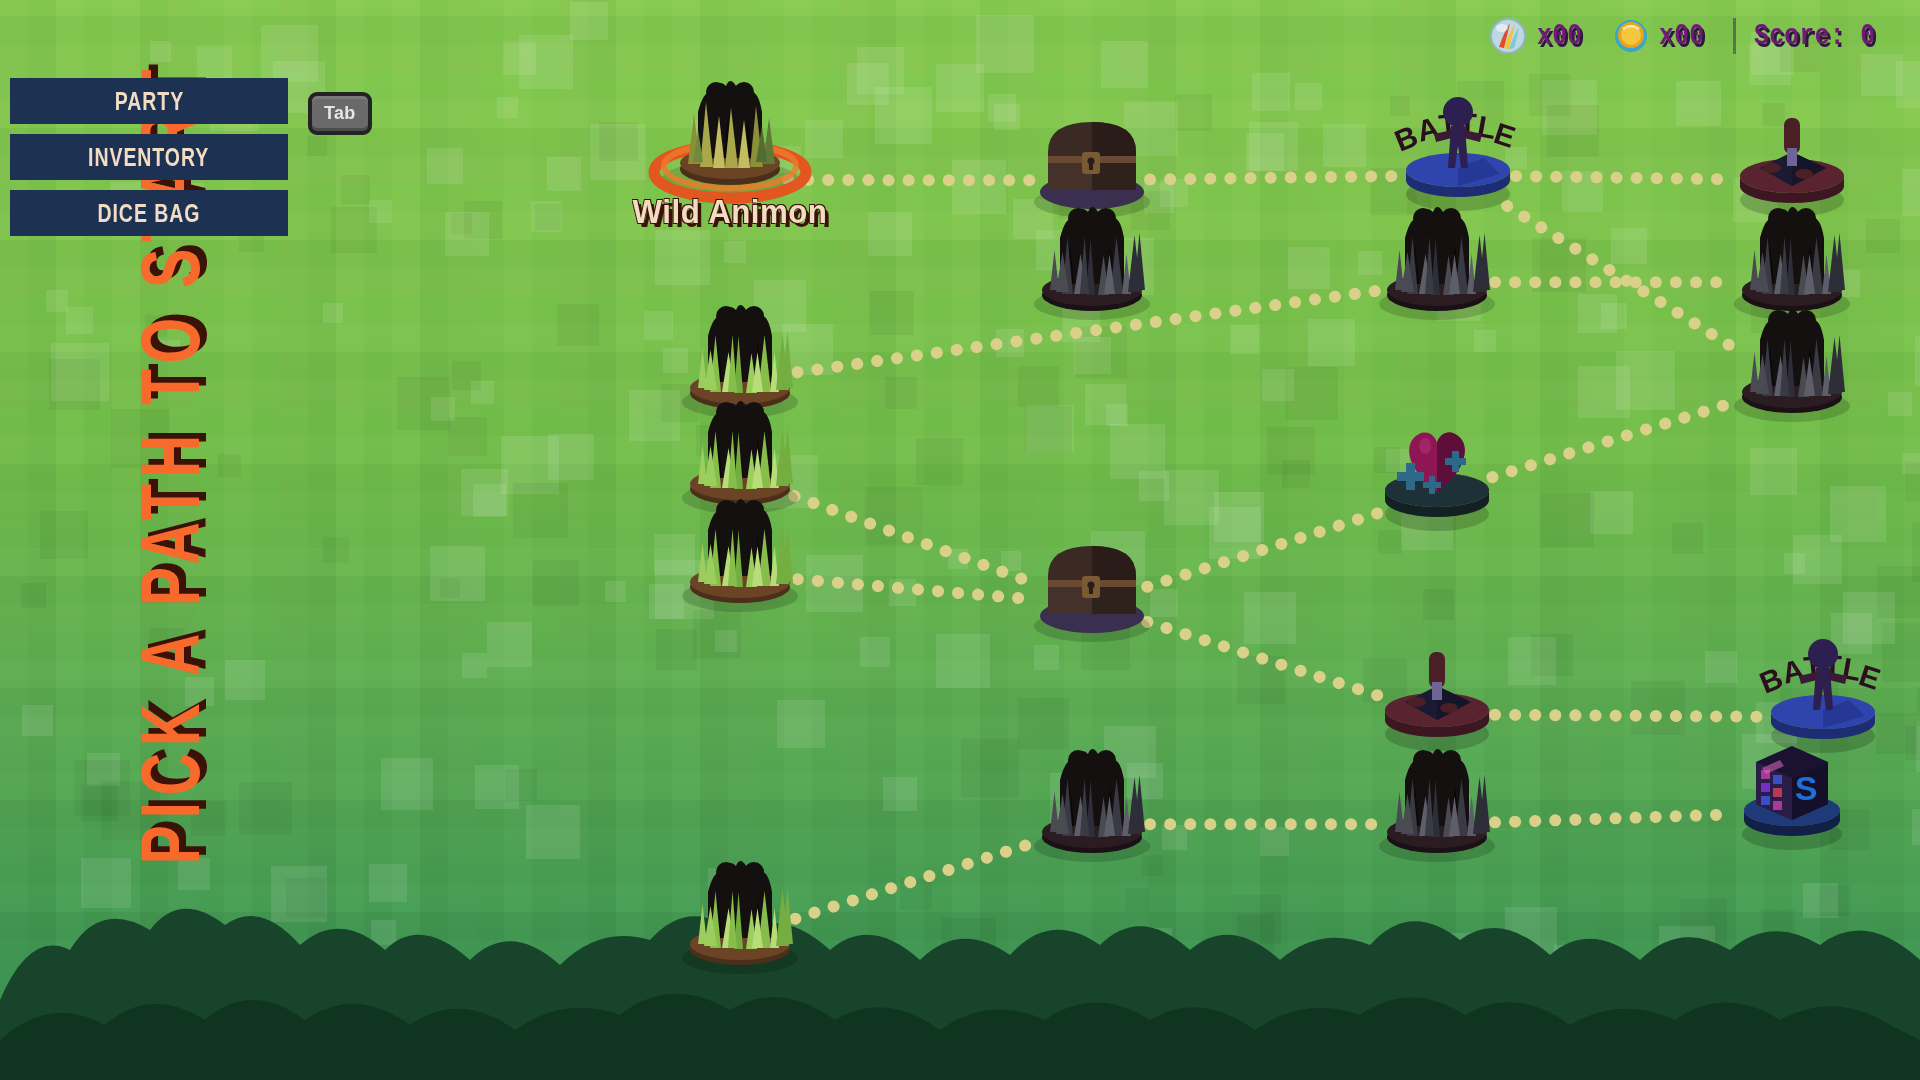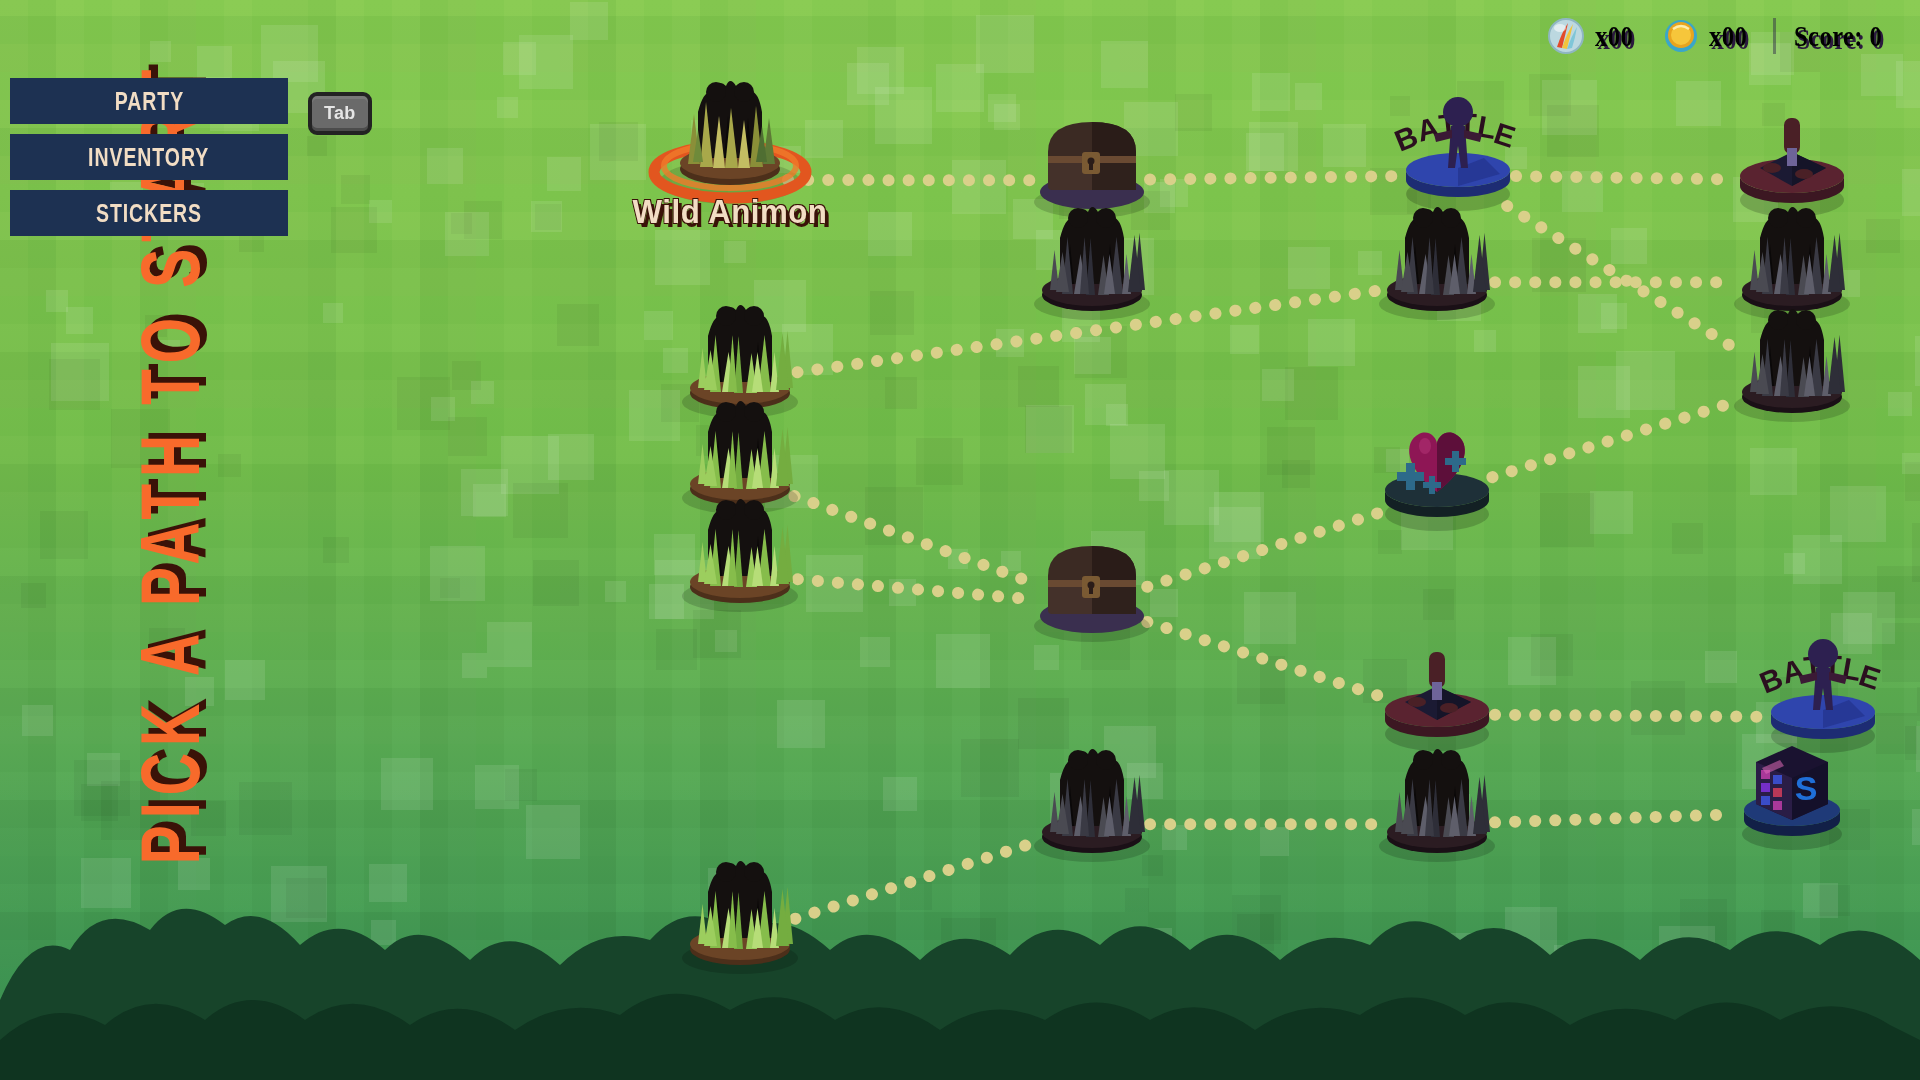--- a/index.html
+++ b/index.html
@@ -99,22 +99,22 @@
     pointer-events:none;
   }
   .hint b{ display:inline-block; transform:scaleY(1.35) scaleX(.95); }
 
   
   .hud{
     position:absolute; right:18px; top:14px; display:flex; align-items:center; gap:18px; z-index:30;
   }
   .hud-item{ display:flex; align-items:center; gap:7px; }
   .hud-txt{
-    color:#000000; font-size:30px; font-weight:700; letter-spacing:.5px;
-    font-family:Liberation Serif, serif;
+    color:#701a75; font-size:30px; font-weight:700; letter-spacing:.5px;
+    font-family:Liberation Mono, monospace;
     text-shadow:3px 3px 0 #2b1a3e;
   }
   .hud-txt span{ display:inline-block; transform:scaleX(.82); transform-origin:left center;}
   .hud-sep{ width:3px; height:36px; background:rgba(40,30,70,.45); }
 
   
   .map{ position:absolute; inset:0; z-index:10; }
   .node{ position:absolute; }
   .node-label{
     position:absolute; left:50%; transform:translateX(-50%);
@@ -843,21 +843,21 @@
 
 
   <div class="menu" id="menu-host">
       <div class="menu-btn">
        <span>PARTY</span>
      </div>
       <div class="menu-btn">
        <span>INVENTORY</span>
      </div>
       <div class="menu-btn">
-       <span>STICKERS</span>
+       <span>DICE BAG</span>
      </div>
     </div>
 
   <div class="tab-key">
     <div class="key">Tab</div>
   </div>
 
   <div class="hint"><b>PICK A PATH TO START</b></div>
 
   <div class="hud">

